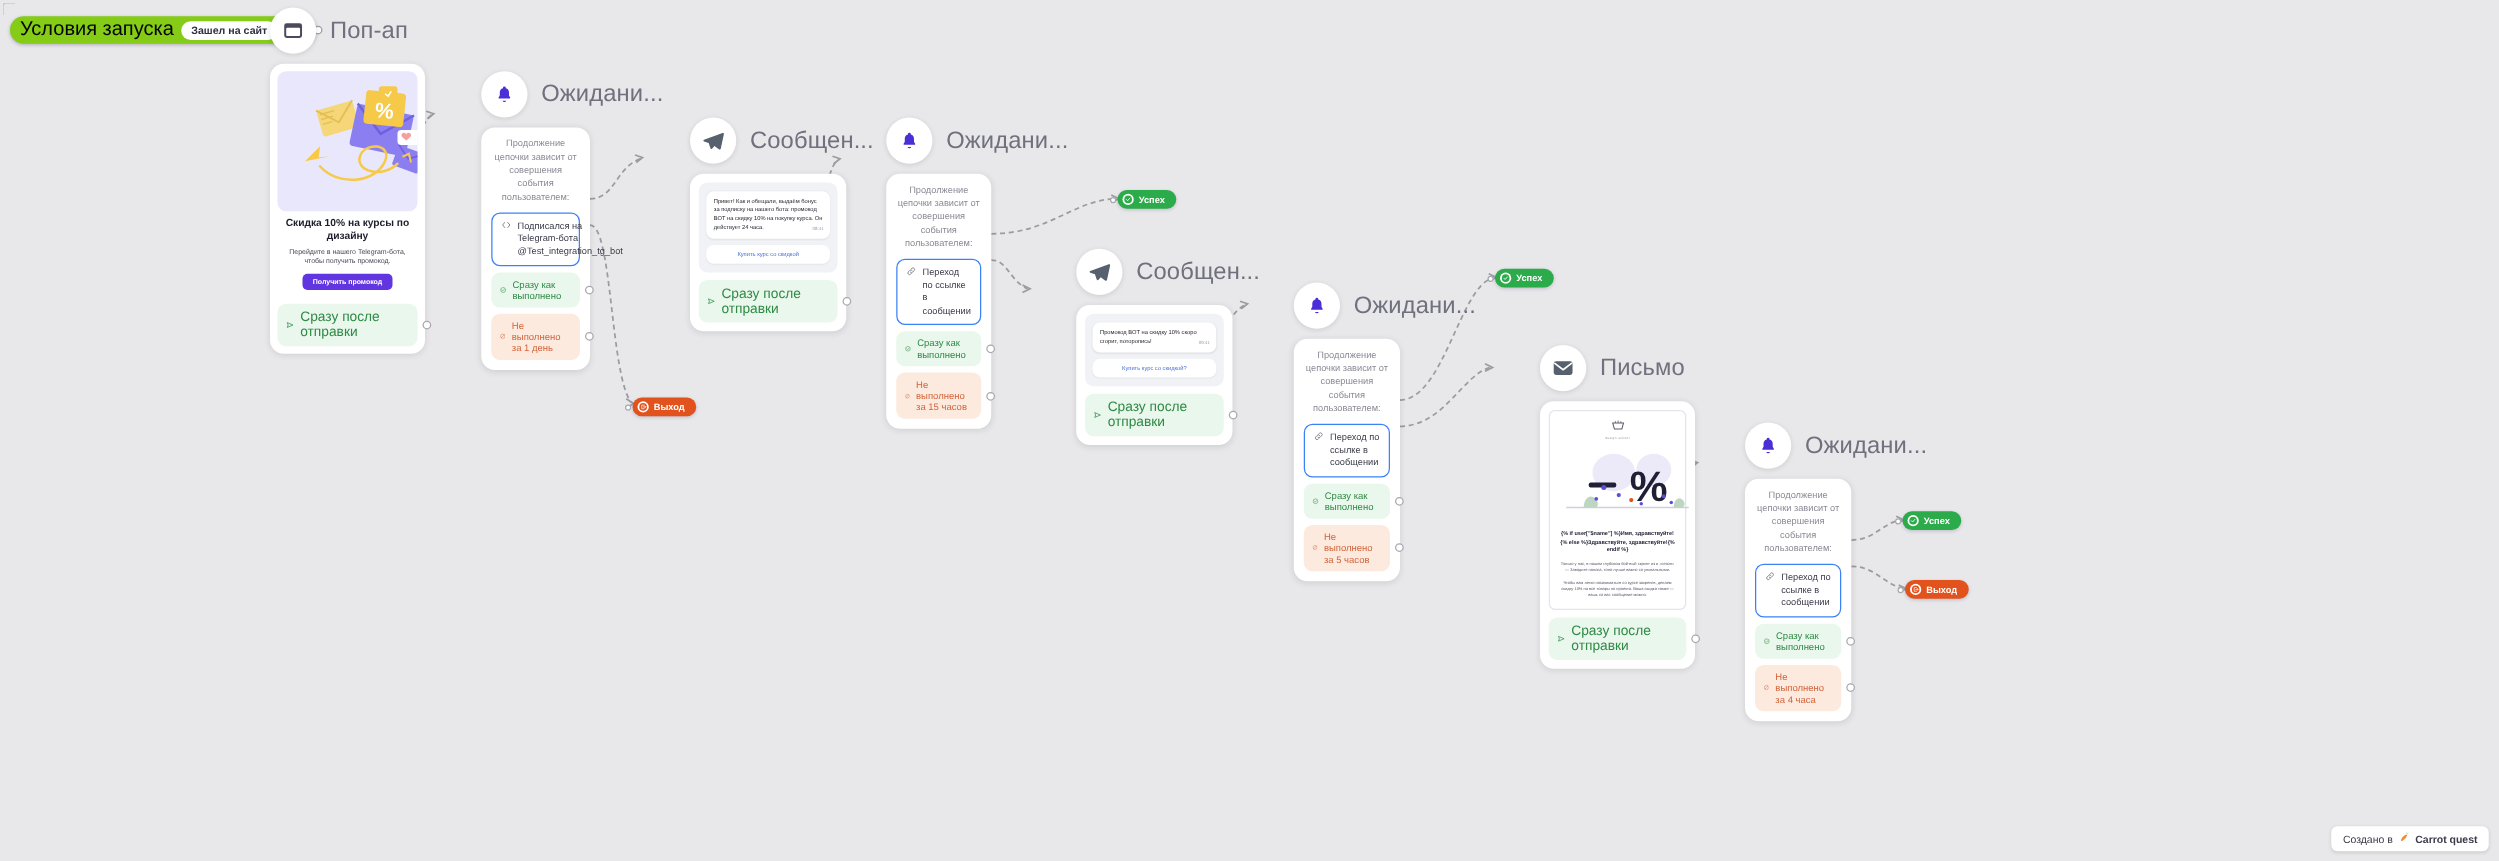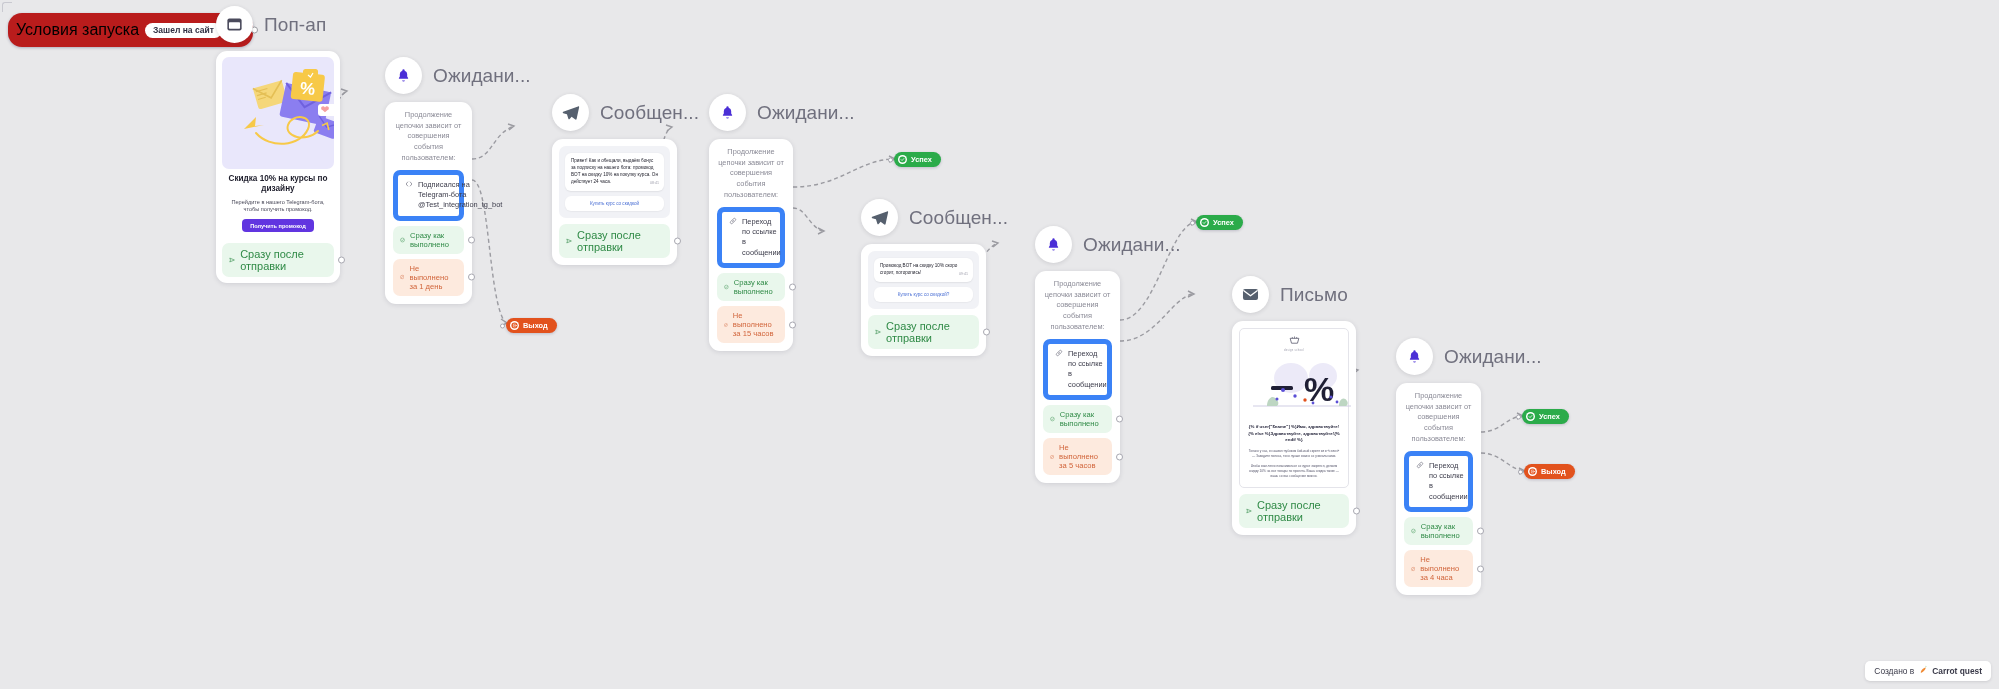--- a/index.html
+++ b/index.html
@@ -14,22 +14,22 @@
   }
   #canvas { position:absolute; inset:0; }
   svg.edges { position:absolute; inset:0; width:1999px; height:689px; pointer-events:none; }
   .edge { fill:none; stroke:#9b9ba1; stroke-width:1.4; stroke-dasharray:4 3; }
   .edge-solid { fill:none; stroke:#9b9ba1; stroke-width:1.4; }
 
   
   .trigger {
     position:absolute; left:8px; top:13px;
     display:flex; align-items:center; gap:6px;
-    background:#b91c1c; border-radius:14px;
-    padding:4px 9px 4px 8px; height:34px;
+    background:#84cc16; border-radius:14px;
+    padding:4px 9px 4px 8px; height:22px;
     box-shadow:0 1px 3px rgba(30,20,70,.28);
   }
   .trigger-chip {
     background:#fff; color:#2f2f42; font-size:8.5px; font-weight:700;
     border-radius:10px; padding:2.5px 8px; white-space:nowrap;
   }
   .trigger-count {
     background:#fff; color:#2f2f42; font-size:8.5px; font-weight:700;
     border-radius:50%; width:16px; height:16px;
     display:flex; align-items:center; justify-content:center;
@@ -55,21 +55,21 @@
 
   
   .card {
     margin-top:8px; background:#fff; border-radius:11px;
     box-shadow:0 1px 5px rgba(40,40,60,.13);
     padding:8px;
     position:relative;
   }
   .card-note { font-size:7.4px; color:#8a8a96; line-height:1.45; margin-bottom:6px;text-align:center; }
   .event-box {
-    border:5px solid #3b82f6; border-radius:7px;
+    border:1px solid #3b82f6; border-radius:7px;
     padding:5px 7px; font-size:7.4px; color:#3b3b4a;
     display:flex; gap:5px; align-items:flex-start; line-height:1.4;
   }
   .event-box .evt-ico { flex:0 0 auto; margin-top:.5px; }
   .branch {
     margin-top:5px; border-radius:7px; padding:5px 7px;
     font-size:7.6px; display:flex; align-items:center; gap:5px;
     position:relative; font-weight:400;
   }
   .branch.ok { background:#e9f7ec; color:#2f8a46; }

